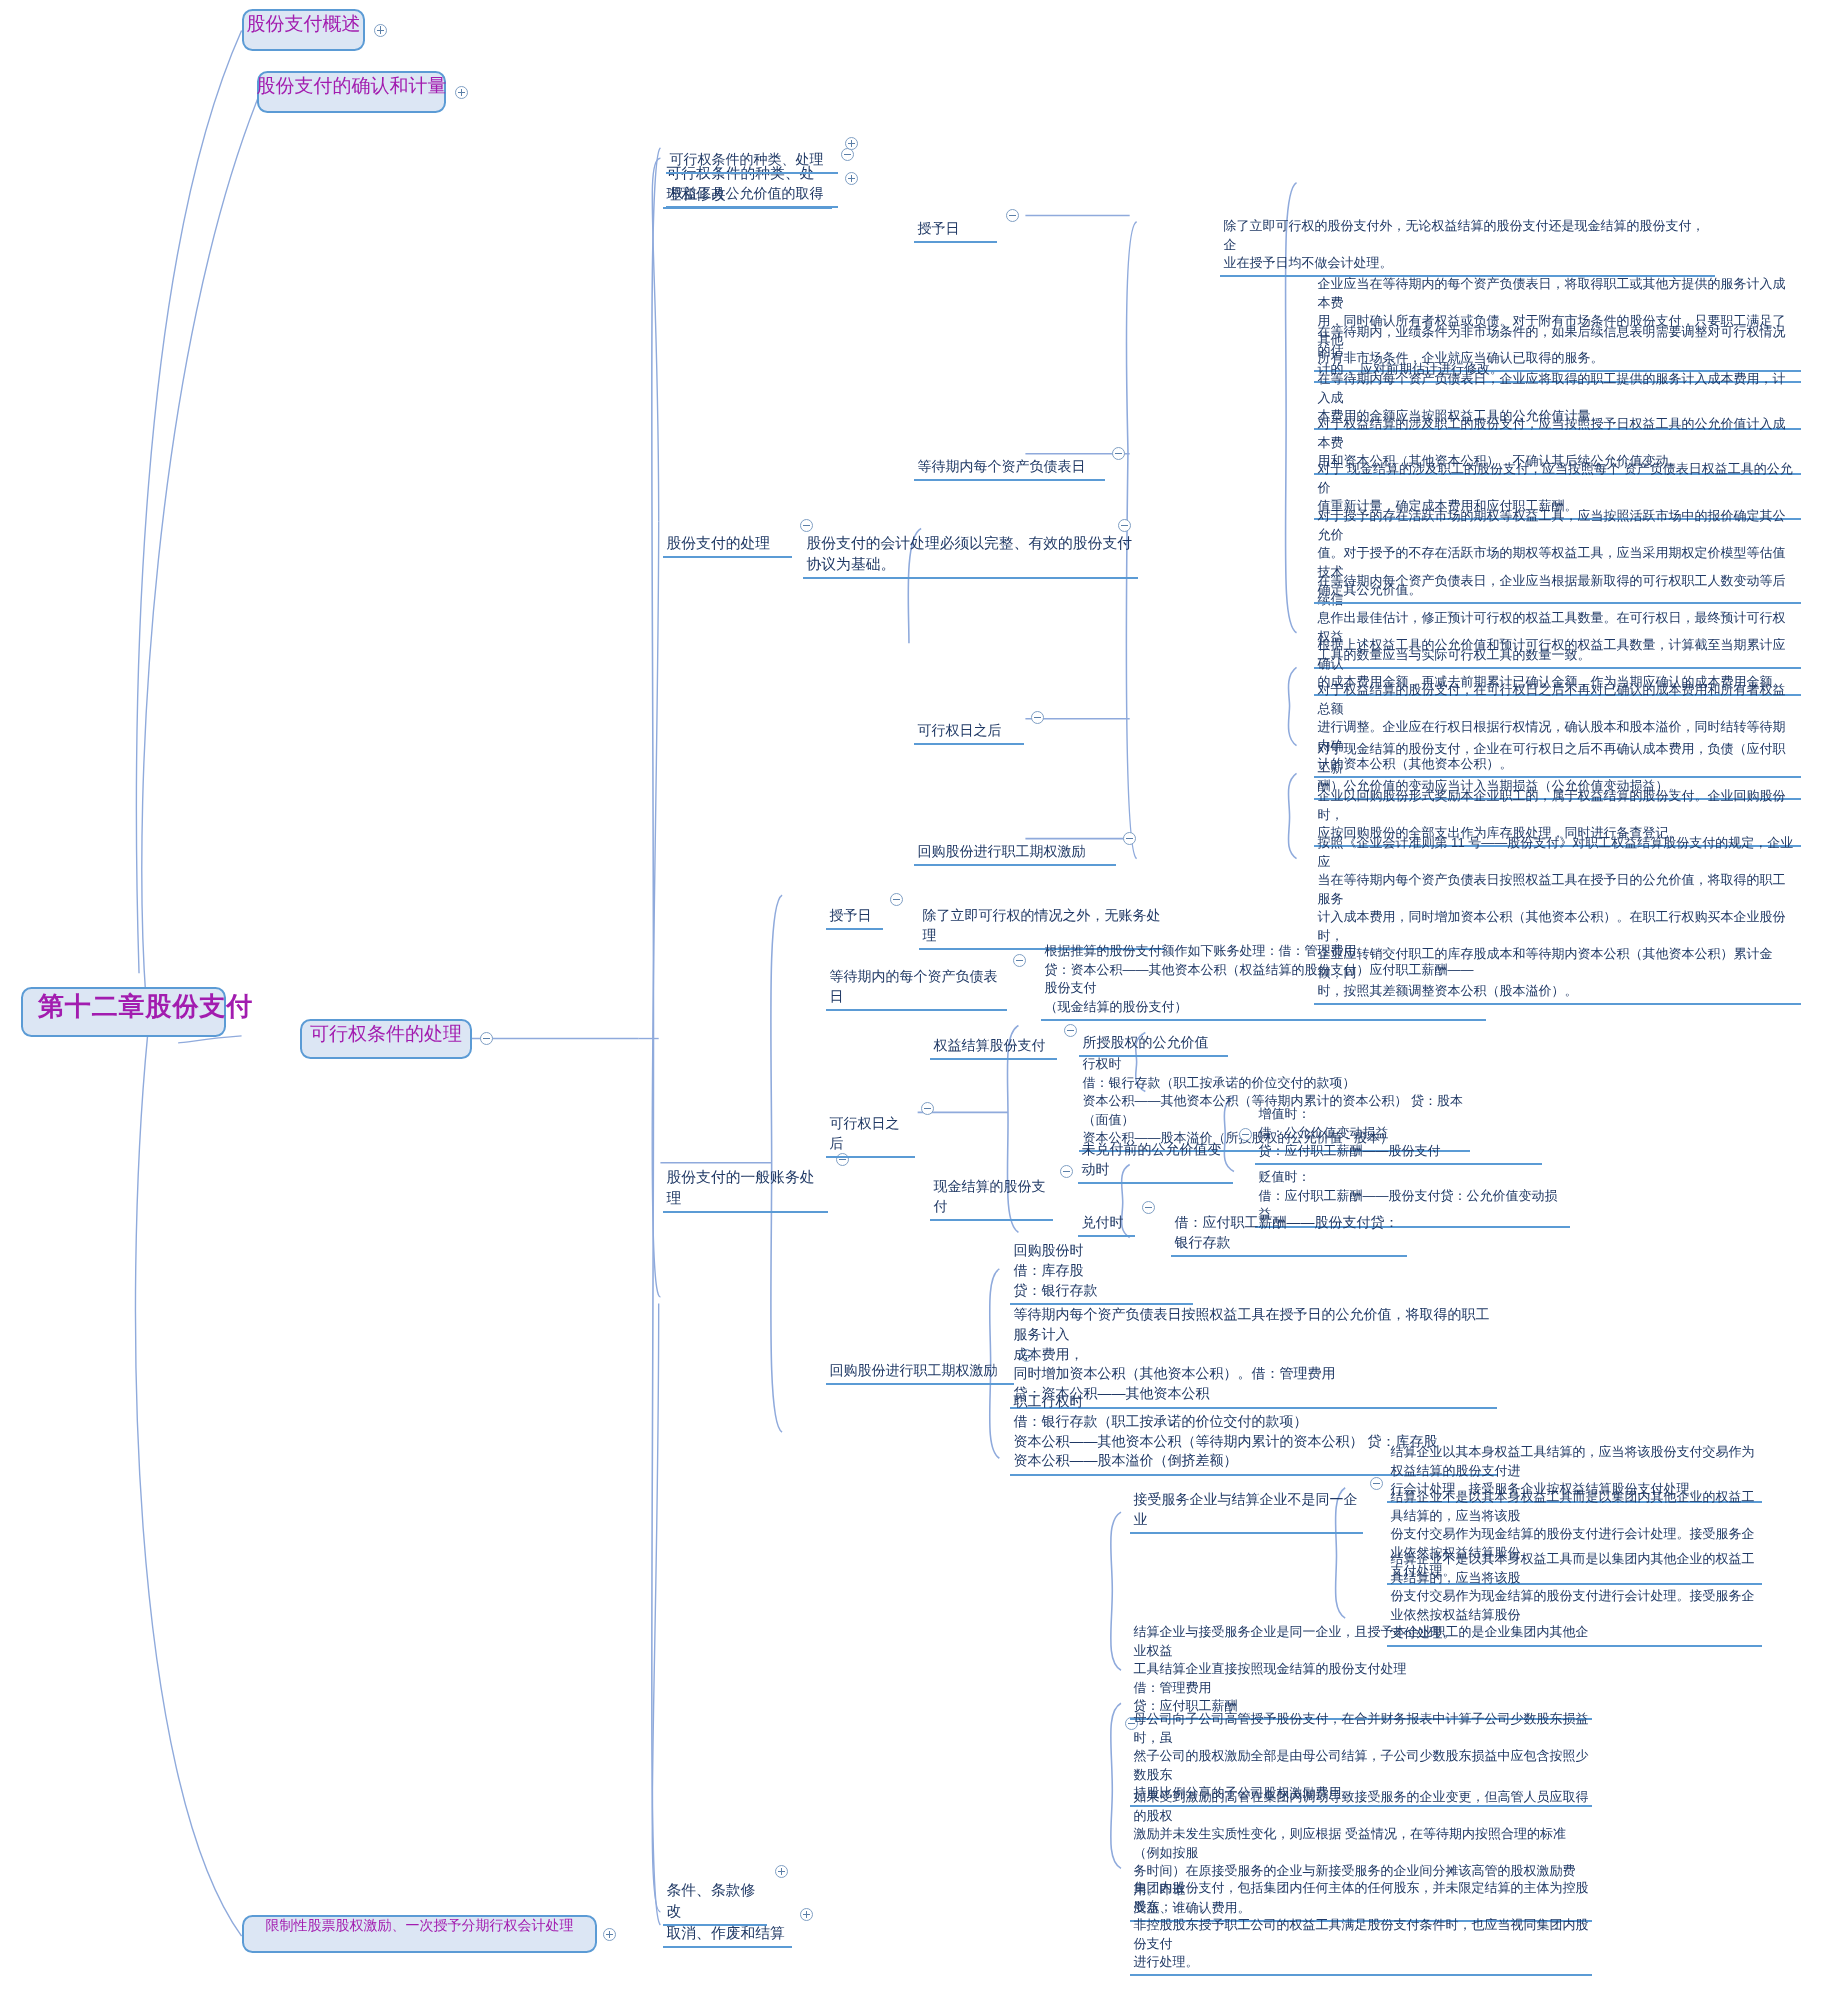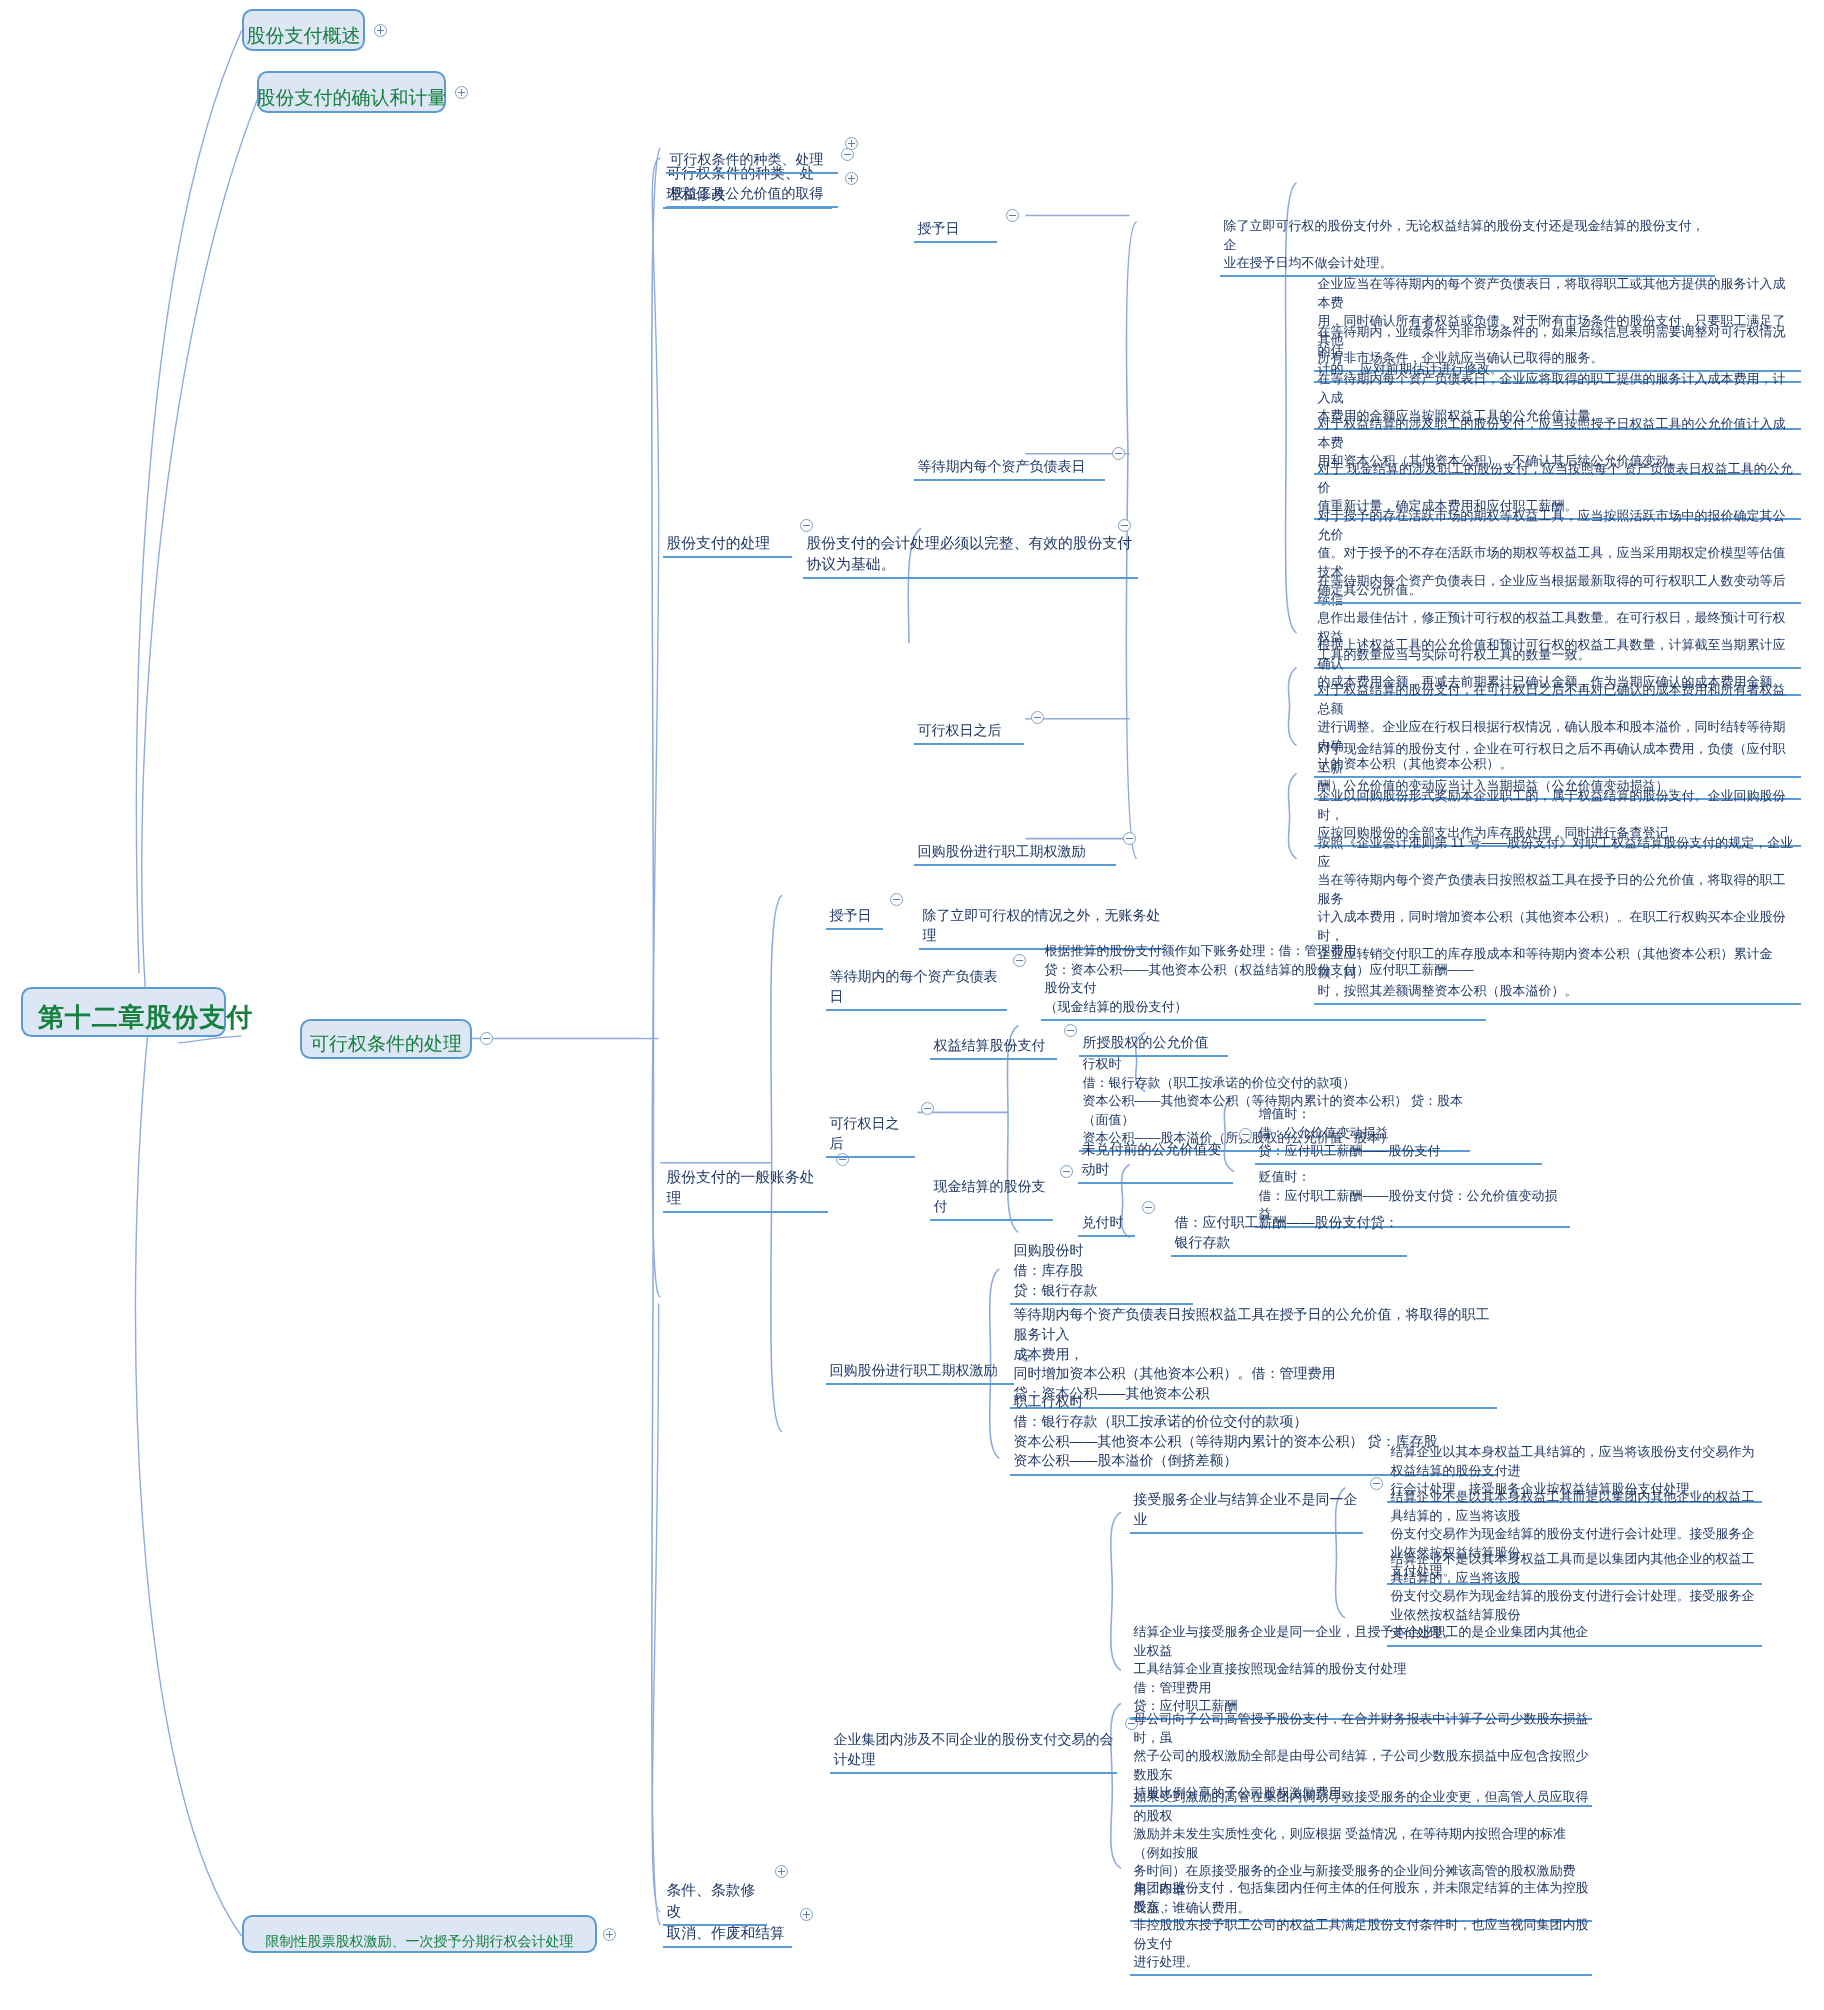--- a/index.html
+++ b/index.html
@@ -8,22 +8,22 @@
     font-family:"Liberation Sans","DejaVu Sans",sans-serif;
     color:#1f3864;
   }
   #canvas{position:absolute;left:0;top:0;width:1824px;height:2011px;}
   svg.links{position:absolute;left:0;top:0;width:1824px;height:2011px;pointer-events:none;}
 
   
   .boxnode{
     position:absolute;box-sizing:border-box;
     background:#dce6f4;border:2.6px solid #5b9bd5;border-radius:10.4px;
-    display:flex;align-items:flex-end;justify-content:center;
-    color:#15803d;white-space:nowrap;
+    display:flex;align-items:flex-start;justify-content:center;
+    color:#a21caf;white-space:nowrap;
   }
   .root{
     font-size:26px;font-weight:bold;letter-spacing:0.9px;padding-left:44px;
   }
   .lvl1{font-size:19px;}
 
   
   .unode{
     position:absolute;box-sizing:border-box;
     color:#1f3864;
@@ -363,23 +363,20 @@
 同时增加资本公积（其他资本公积）。借：管理费用
 贷：资本公积——其他资本公积</span>
   </div>
   <div class="unode f16" style="left:1010px;top:1371px;width:487px;">
     <span>职工行权时
 借：银行存款（职工按承诺的价位交付的款项）
 资本公积——其他资本公积（等待期内累计的资本公积）  贷：库存股
 资本公积——股本溢价（倒挤差额）</span>
   </div>
 
-  <div class="unode f16" style="left:830px;top:1709px;width:287px;">
-    <span>企业集团内涉及不同企业的股份支付交易的会计处理</span>
-  </div>
   <div class="toggle" style="left:1125px;top:1717px;"></div>
 
   <div class="unode f16" style="left:1130px;top:1469px;width:233px;">
     <span>接受服务企业与结算企业不是同一企业</span>
   </div>
   <div class="toggle" style="left:1370px;top:1477px;"></div>
 
   <div class="unode f15" style="left:1387px;top:1424px;width:375px;">
     <span>结算企业以其本身权益工具结算的，应当将该股份支付交易作为权益结算的股份支付进
 行会计处理，接受服务企业按权益结算股份支付处理。</span>

